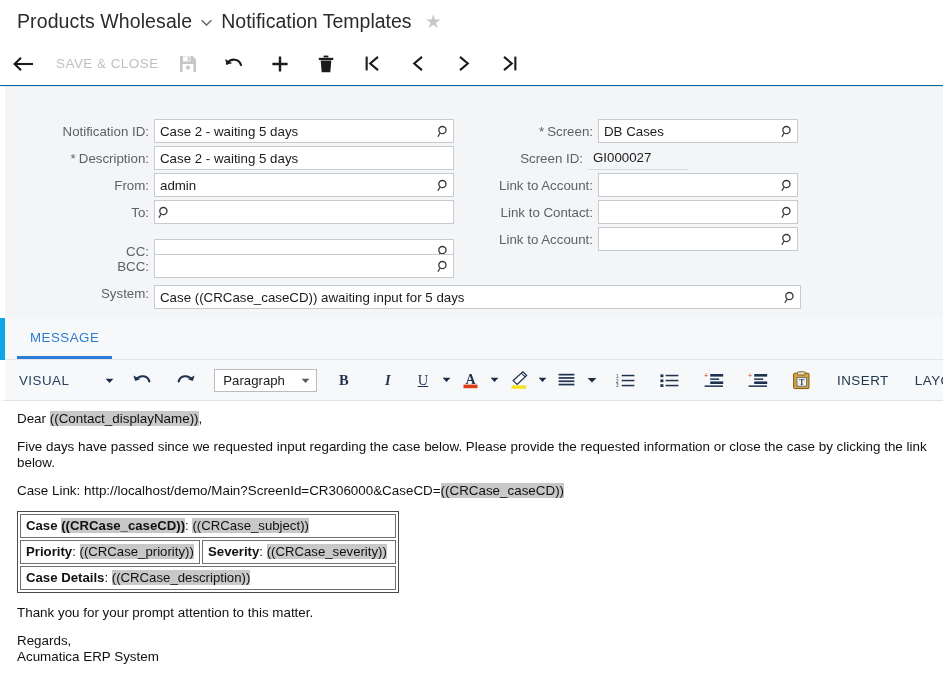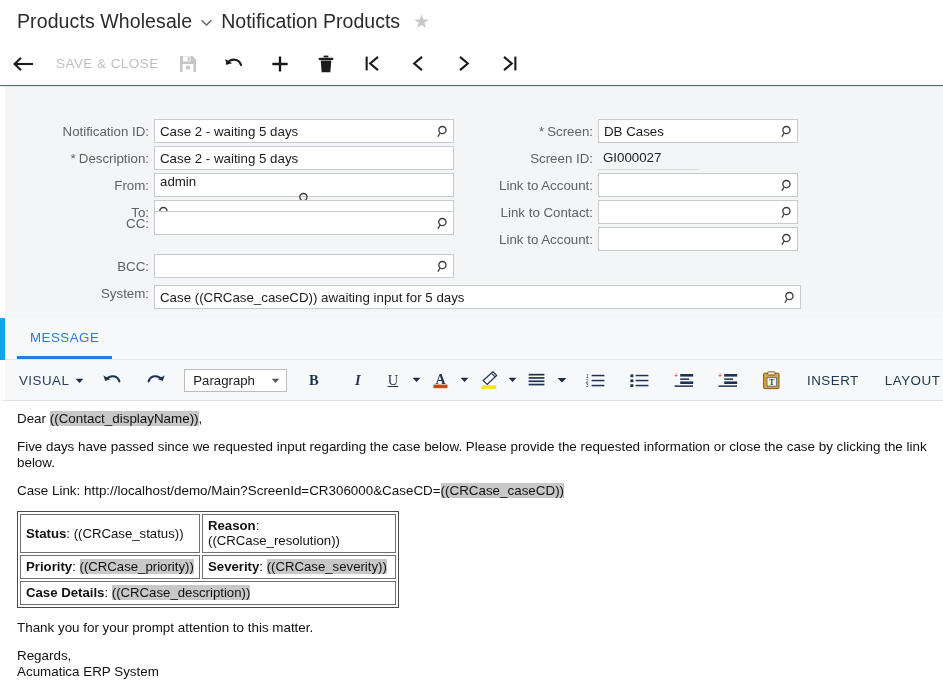--- a/index.html
+++ b/index.html
@@ -3,21 +3,21 @@
 <meta charset="utf-8">
 <style>
   * { box-sizing: border-box; }
   html, body {
     margin: 0; padding: 0;
     width: 943px; height: 699px;
     background: #ffffff;
     font-family: "Liberation Sans", sans-serif;
     overflow: hidden;
   }
-  #root { position: relative; width: 943px; height: 699px; background: #4d7c0f; }
+  #root { position: relative; width: 943px; height: 699px; background: #0369a1; }
 
   
   .titlebar {
     position: absolute; left: 0; top: 0; width: 943px; height: 42px;
     background: #ffffff; display: flex; align-items: center; padding-left: 17px;
   }
   .tb-module {
     font-size: 19.5px; color: #2b2b2b; letter-spacing: 0.1px;
     font-family: "Liberation Sans", sans-serif;
   }
@@ -97,21 +97,21 @@
   .edtoolbar {
     position: absolute; left: 0; top: 360px; width: 943px; height: 41px;
     background: #f7f8fa; border-left: 5px solid #ffffff;
     border-bottom: 1px solid #dfe2e6;
     display: flex; align-items: center; overflow: hidden;
   }
   .et-item {
     display: flex; align-items: center; justify-content: center;
     height: 41px; color: #1f3350; flex: none;
   }
-  .et-mode { padding: 0 6px 0 14px; font-size: 13.3px; color: #26415f; letter-spacing: 0.5px; }
+  .et-mode { padding: 0 6px 0 14px; font-size: 13.3px; color: #26415f; letter-spacing: 0.5px; gap: 30px; }
   .et-arrow { font-size: 8px; margin-left: 6px; color: #1b2c44; transform: translateY(1px); }
   .et-icon { width: 44px; }
   .et-icon svg { display: block; }
   .et-select {
     margin: 0 5px 0 6px; height: 23px; min-width: 99px; background: #fff;
     border: 1px solid #b9bdc2; display: flex; align-items: center;
     padding: 0 6px 0 8px; font-size: 13.2px; color: #1b1b1b; justify-content: space-between;
   }
   .et-select .et-arrow { margin-left: 16px; color: #5a5a5a; }
   .et-text {
@@ -149,21 +149,21 @@
 
 <div id="root">
 
   <div class="titlebar">
     <span class="tb-module">Products Wholesale</span>
     <span class="tb-caret">
       <svg width="11" height="7" viewBox="0 0 11 7">
           <path d="M0.6 1.2 L5.5 6 L10.4 1.2" stroke="#6c6c6c" stroke-width="1.6" fill="none"></path>
         </svg>
     </span>
-    <span class="tb-screen">Notification Products</span>
+    <span class="tb-screen">Notification Templates</span>
     <span class="tb-star">★</span>
   </div>
 
   <div class="actionbar">
 
     <div class="act act-back">
       <svg width="22" height="16" viewBox="0 0 22 16">
         <path d="M1.5 8 H20" stroke="#1b1b1b" stroke-width="2.1" fill="none"></path>
         <path d="M8 1.8 L1.6 8 L8 14.2" stroke="#1b1b1b" stroke-width="2.1" fill="none" stroke-linejoin="miter"></path>
       </svg>
@@ -253,21 +253,21 @@
         </div>
         <div class="fctl" style="width:300px; margin-left:5px;">
           <input type="text" value="Case 2 - waiting 5 days" style="">
         </div>
       </div>
 
       <div class="frow" style="left:0; top:86px;">
         <div class="flabel" style="width:137px;">
           <span>From:</span>
         </div>
-        <div class="fctl" style="width:300px; margin-left:5px;flex-direction:column;">
+        <div class="fctl" style="width:300px; margin-left:5px;">
           <input type="text" value="admin" style="">
           <span class="mag">
             <svg width="13" height="13" viewBox="0 0 13 13">
                 <circle cx="5.4" cy="5.1" r="3.6" stroke="#3a3a3a" stroke-width="1.3" fill="none"></circle>
                 <path d="M2.9 8.2 L0.9 11.8" stroke="#3a3a3a" stroke-width="1.3"></path>
               </svg>
           </span>
         </div>
       </div>
 
@@ -278,21 +278,21 @@
         <div class="fctl" style="width:300px; margin-left:5px;">
           <span class="mag">
             <svg width="13" height="13" viewBox="0 0 13 13">
                 <circle cx="5.4" cy="5.1" r="3.6" stroke="#3a3a3a" stroke-width="1.3" fill="none"></circle>
                 <path d="M2.9 8.2 L0.9 11.8" stroke="#3a3a3a" stroke-width="1.3"></path>
               </svg>
           </span>
         </div>
       </div>
 
-      <div class="frow" style="left:0; top:124px;">
+      <div class="frow" style="left:0; top:152px;">
         <div class="flabel" style="width:137px;">
           <span>CC:</span>
         </div>
         <div class="fctl" style="width:300px; margin-left:5px;">
           <input type="text" value="" style="">
           <span class="mag">
             <svg width="13" height="13" viewBox="0 0 13 13">
                 <circle cx="5.4" cy="5.1" r="3.6" stroke="#3a3a3a" stroke-width="1.3" fill="none"></circle>
                 <path d="M2.9 8.2 L0.9 11.8" stroke="#3a3a3a" stroke-width="1.3"></path>
               </svg>
@@ -338,21 +338,21 @@
           <input type="text" value="DB Cases" style="">
           <span class="mag">
             <svg width="13" height="13" viewBox="0 0 13 13">
                 <circle cx="5.4" cy="5.1" r="3.6" stroke="#3a3a3a" stroke-width="1.3" fill="none"></circle>
                 <path d="M2.9 8.2 L0.9 11.8" stroke="#3a3a3a" stroke-width="1.3"></path>
               </svg>
           </span>
         </div>
       </div>
 
-      <div class="frow" style="left:444px; top:59px;">
+      <div class="frow" style="left:434px; top:59px;">
         <div class="flabel" style="width:137px;">
           <span>Screen ID:</span>
         </div>
         <div class="fstatic" style="width:100px; margin-left:5px;">GI000027</div>
       </div>
 
       <div class="frow" style="left:444px; top:86px;">
         <div class="flabel" style="width:137px;">
           <span>Link to Account:</span>
         </div>
@@ -552,26 +552,23 @@
       </p>
 
       <p class="mb-p">Five days have passed since we requested input regarding the case below. Please provide the requested information or close the case by clicking the link below.</p>
 
       <p class="mb-p">
         <span>Case Link: </span><span>http://localhost/demo/Main?ScreenId=CR306000&amp;CaseCD=</span><span class="hl">((CRCase_caseCD))</span>
       </p>
 
       <table class="mb-table">
         <tbody>
-        <tr>
-          <td style="width:180px;">
-            <b>Status</b><span>: </span><span>((CRCase_status))</span>
-          </td>
-          <td>
-            <b>Reason</b><span>: </span><span>((CRCase_resolution))</span>
+            <tr>
+          <td colspan="2">
+            <b><span>Case </span><span class="hl">((CRCase_caseCD))</span></b><span>: </span><span class="hl">((CRCase_subject))</span>
           </td>
         </tr>
         <tr>
           <td style="width:180px;">
             <b>Priority</b><span>: </span><span class="hl">((CRCase_priority))</span>
           </td>
           <td>
             <b>Severity</b><span>: </span><span class="hl">((CRCase_severity))</span>
           </td>
         </tr>

